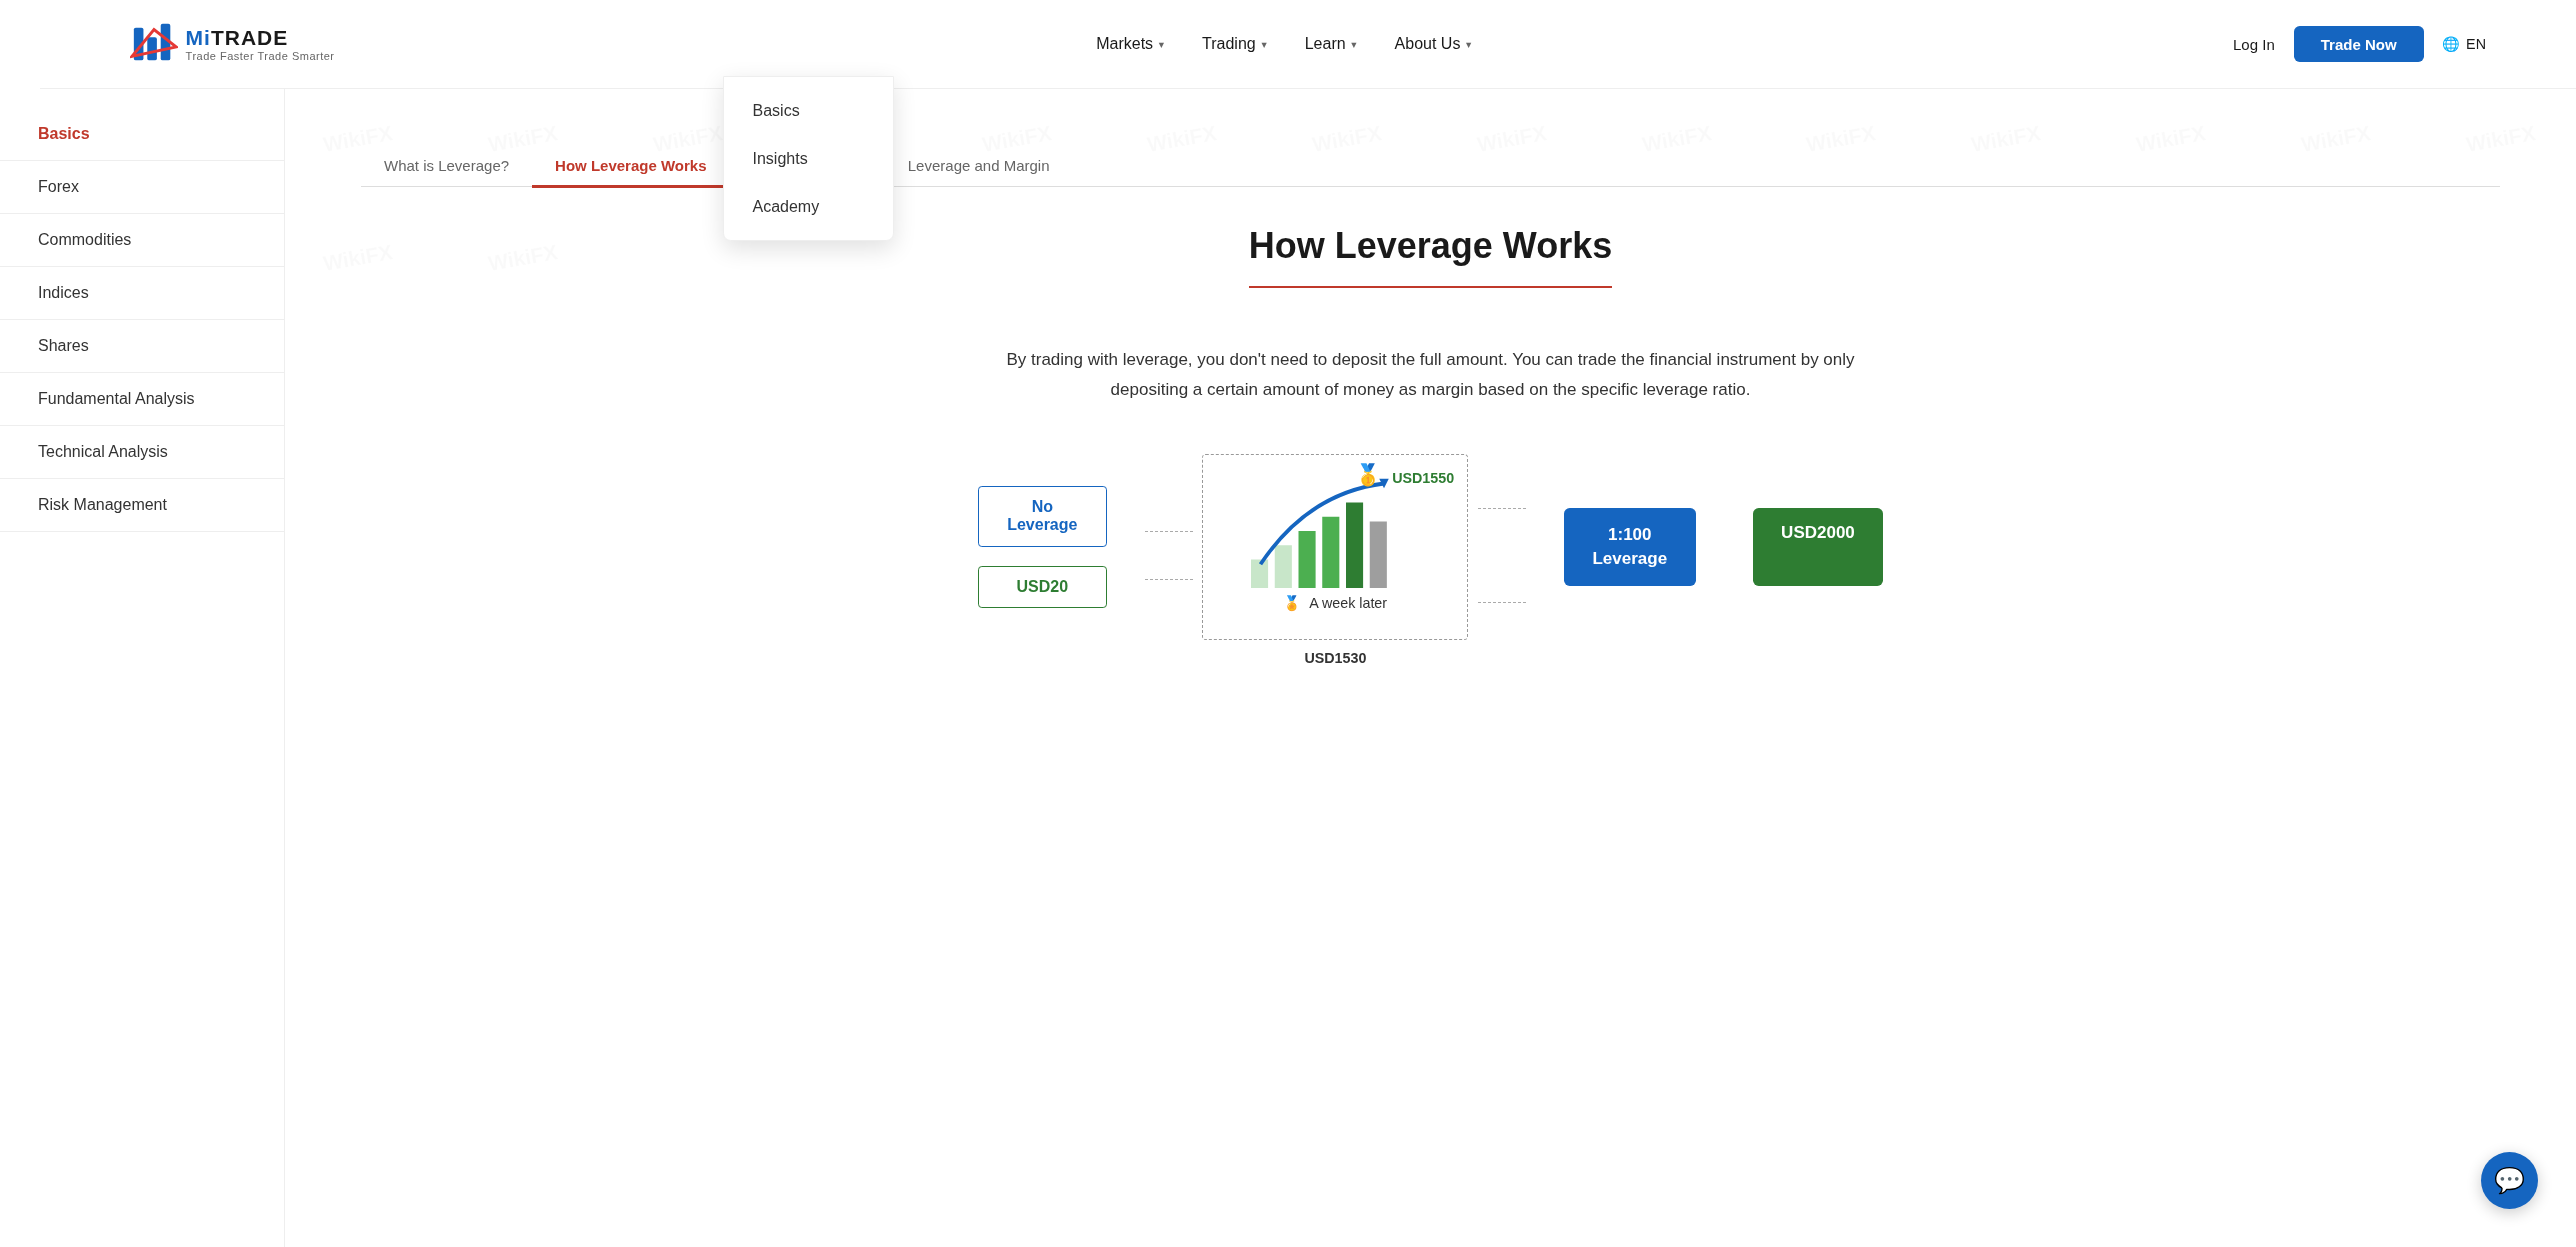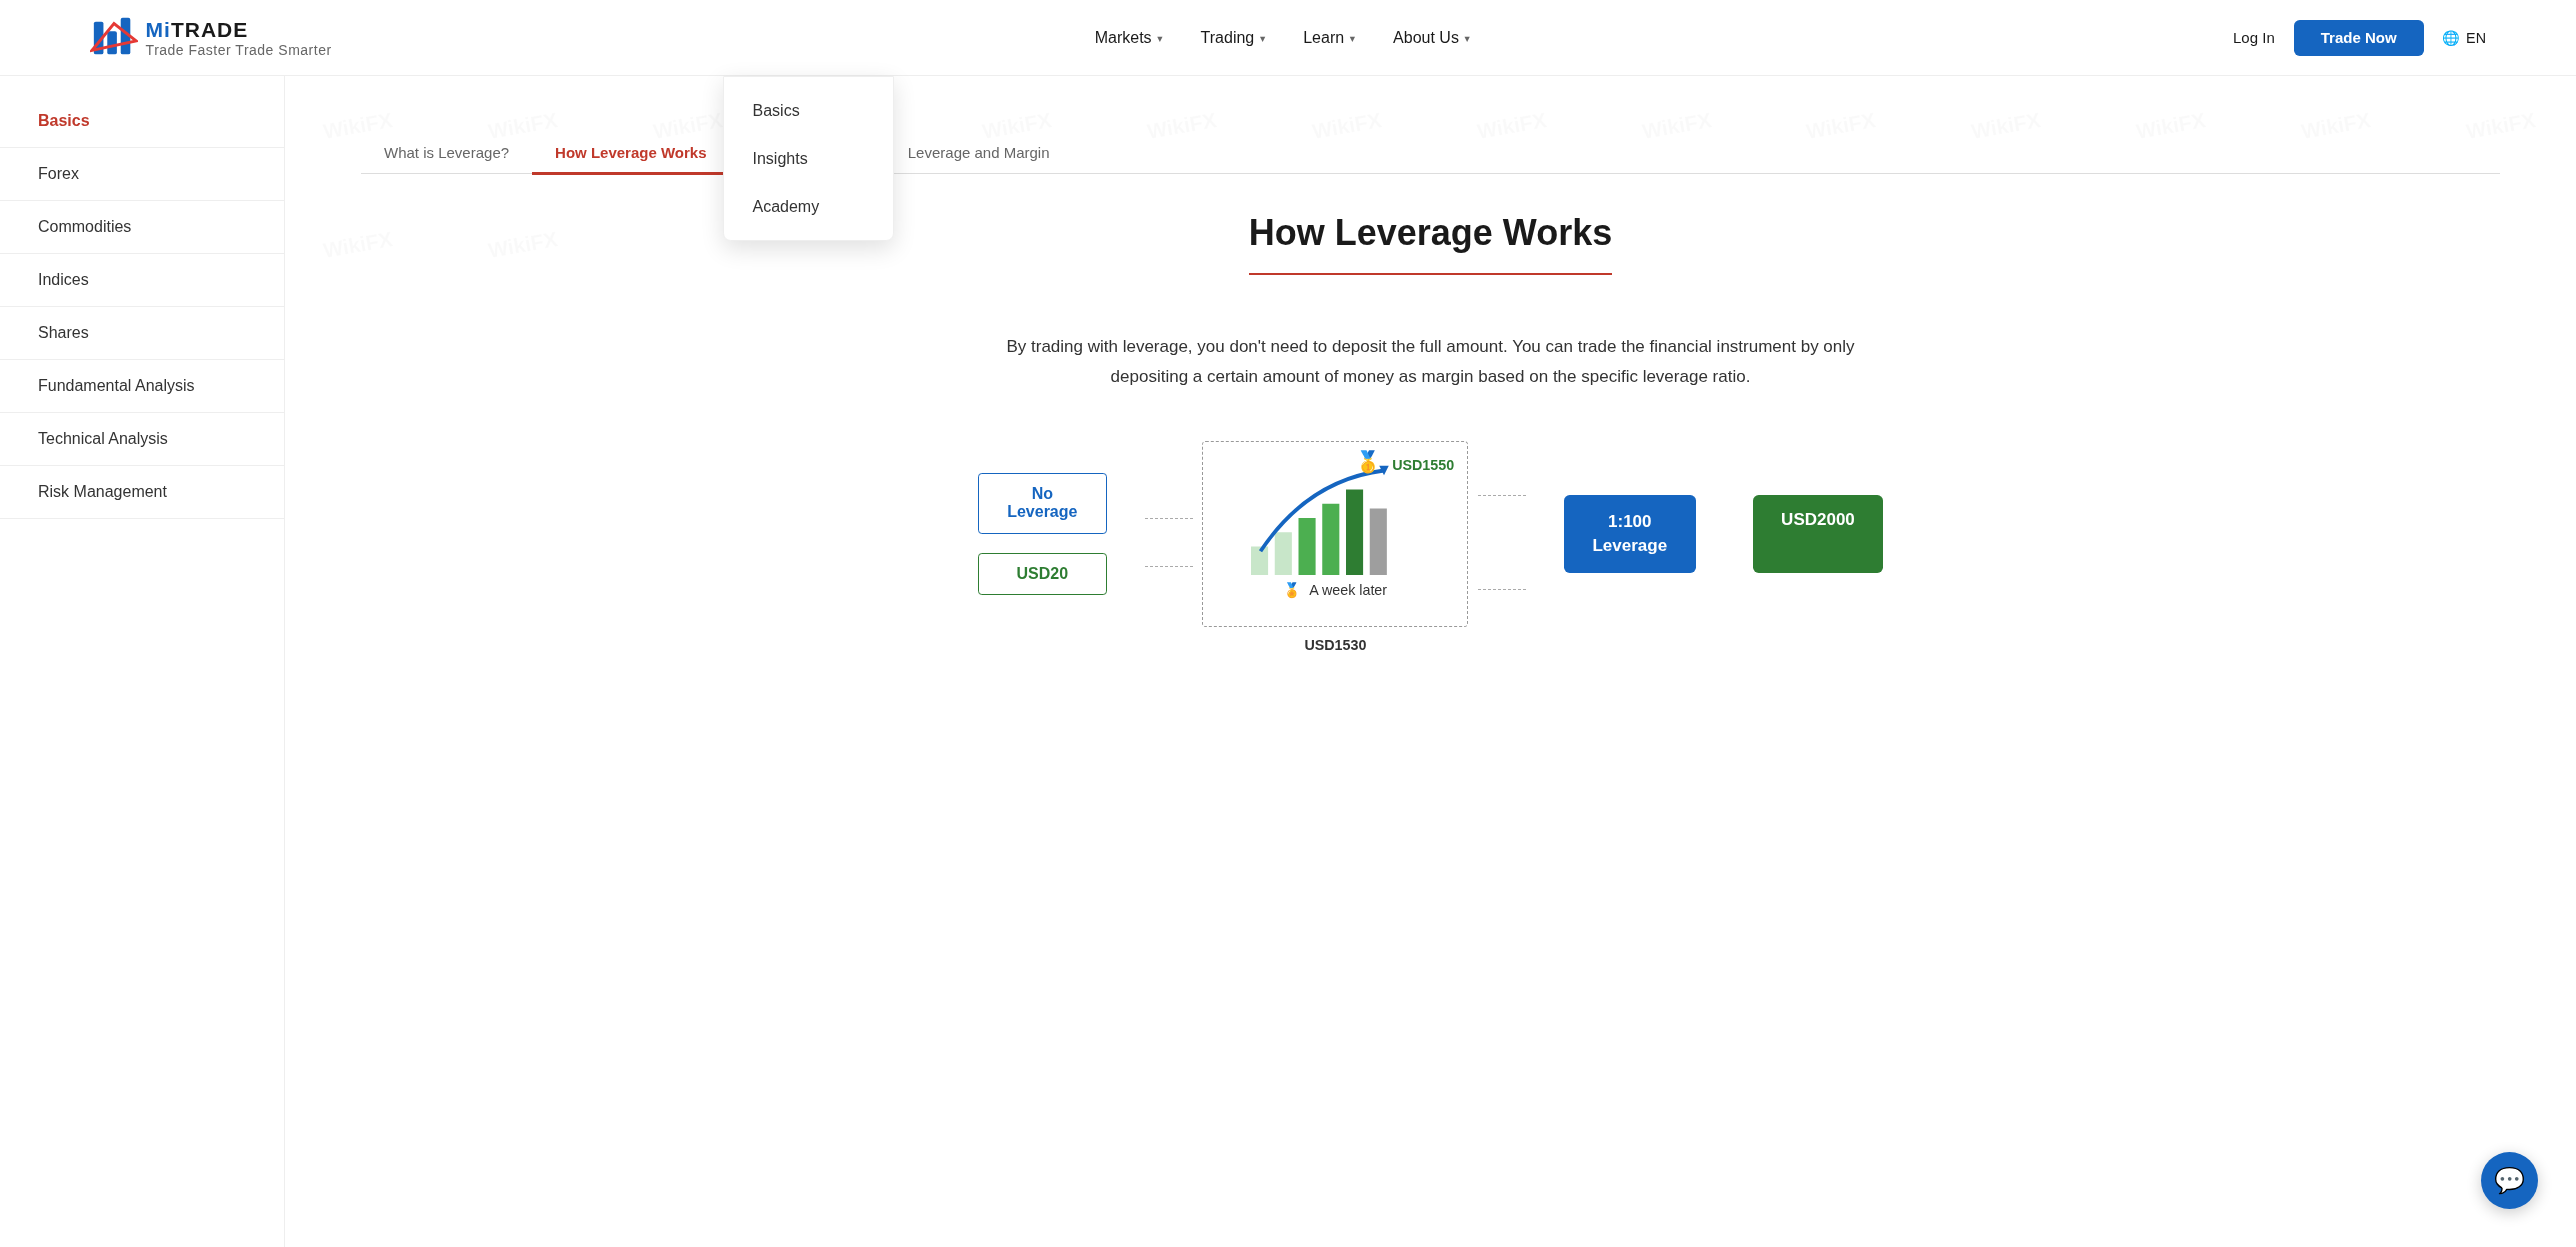--- a/index.html
+++ b/index.html
@@ -4,25 +4,26 @@
   <style>
     * { margin: 0; padding: 0; box-sizing: border-box; }
     body { font-family: -apple-system, BlinkMacSystemFont, 'Segoe UI', sans-serif; background: #fff; overflow-x: hidden; }
 
     
     .header {
       display: flex;
       align-items: center;
       justify-content: space-between;
       padding: 0 90px;
-      height: 76px;
+      height: 89px;
       border-bottom: 1px solid #eee;
       background: #fff;
       position: relative;
       z-index: 100;
+      margin-left: 40px;
     }
     .logo-area {
       display: flex;
       align-items: center;
       gap: 7.6px;
     }
     .logo-icon {
       width: 48px;
       height: 48px;
     }
@@ -32,21 +33,21 @@
     }
     .logo-brand {
       font-size: 21px;
       font-weight: 700;
       color: #1a1a1a;
       letter-spacing: 1px;
     }
     .logo-brand span.mi { color: #1565c0; }
     .logo-brand span.trade { color: #1a1a1a; }
     .logo-tagline {
-      font-size: 14px;
+      font-size: 11px;
       color: #666;
       letter-spacing: 0.5px;
     }
     .nav {
       display: flex;
       align-items: flex-start;
       gap: 38px;
     }
     .nav-item {
       display: flex;

